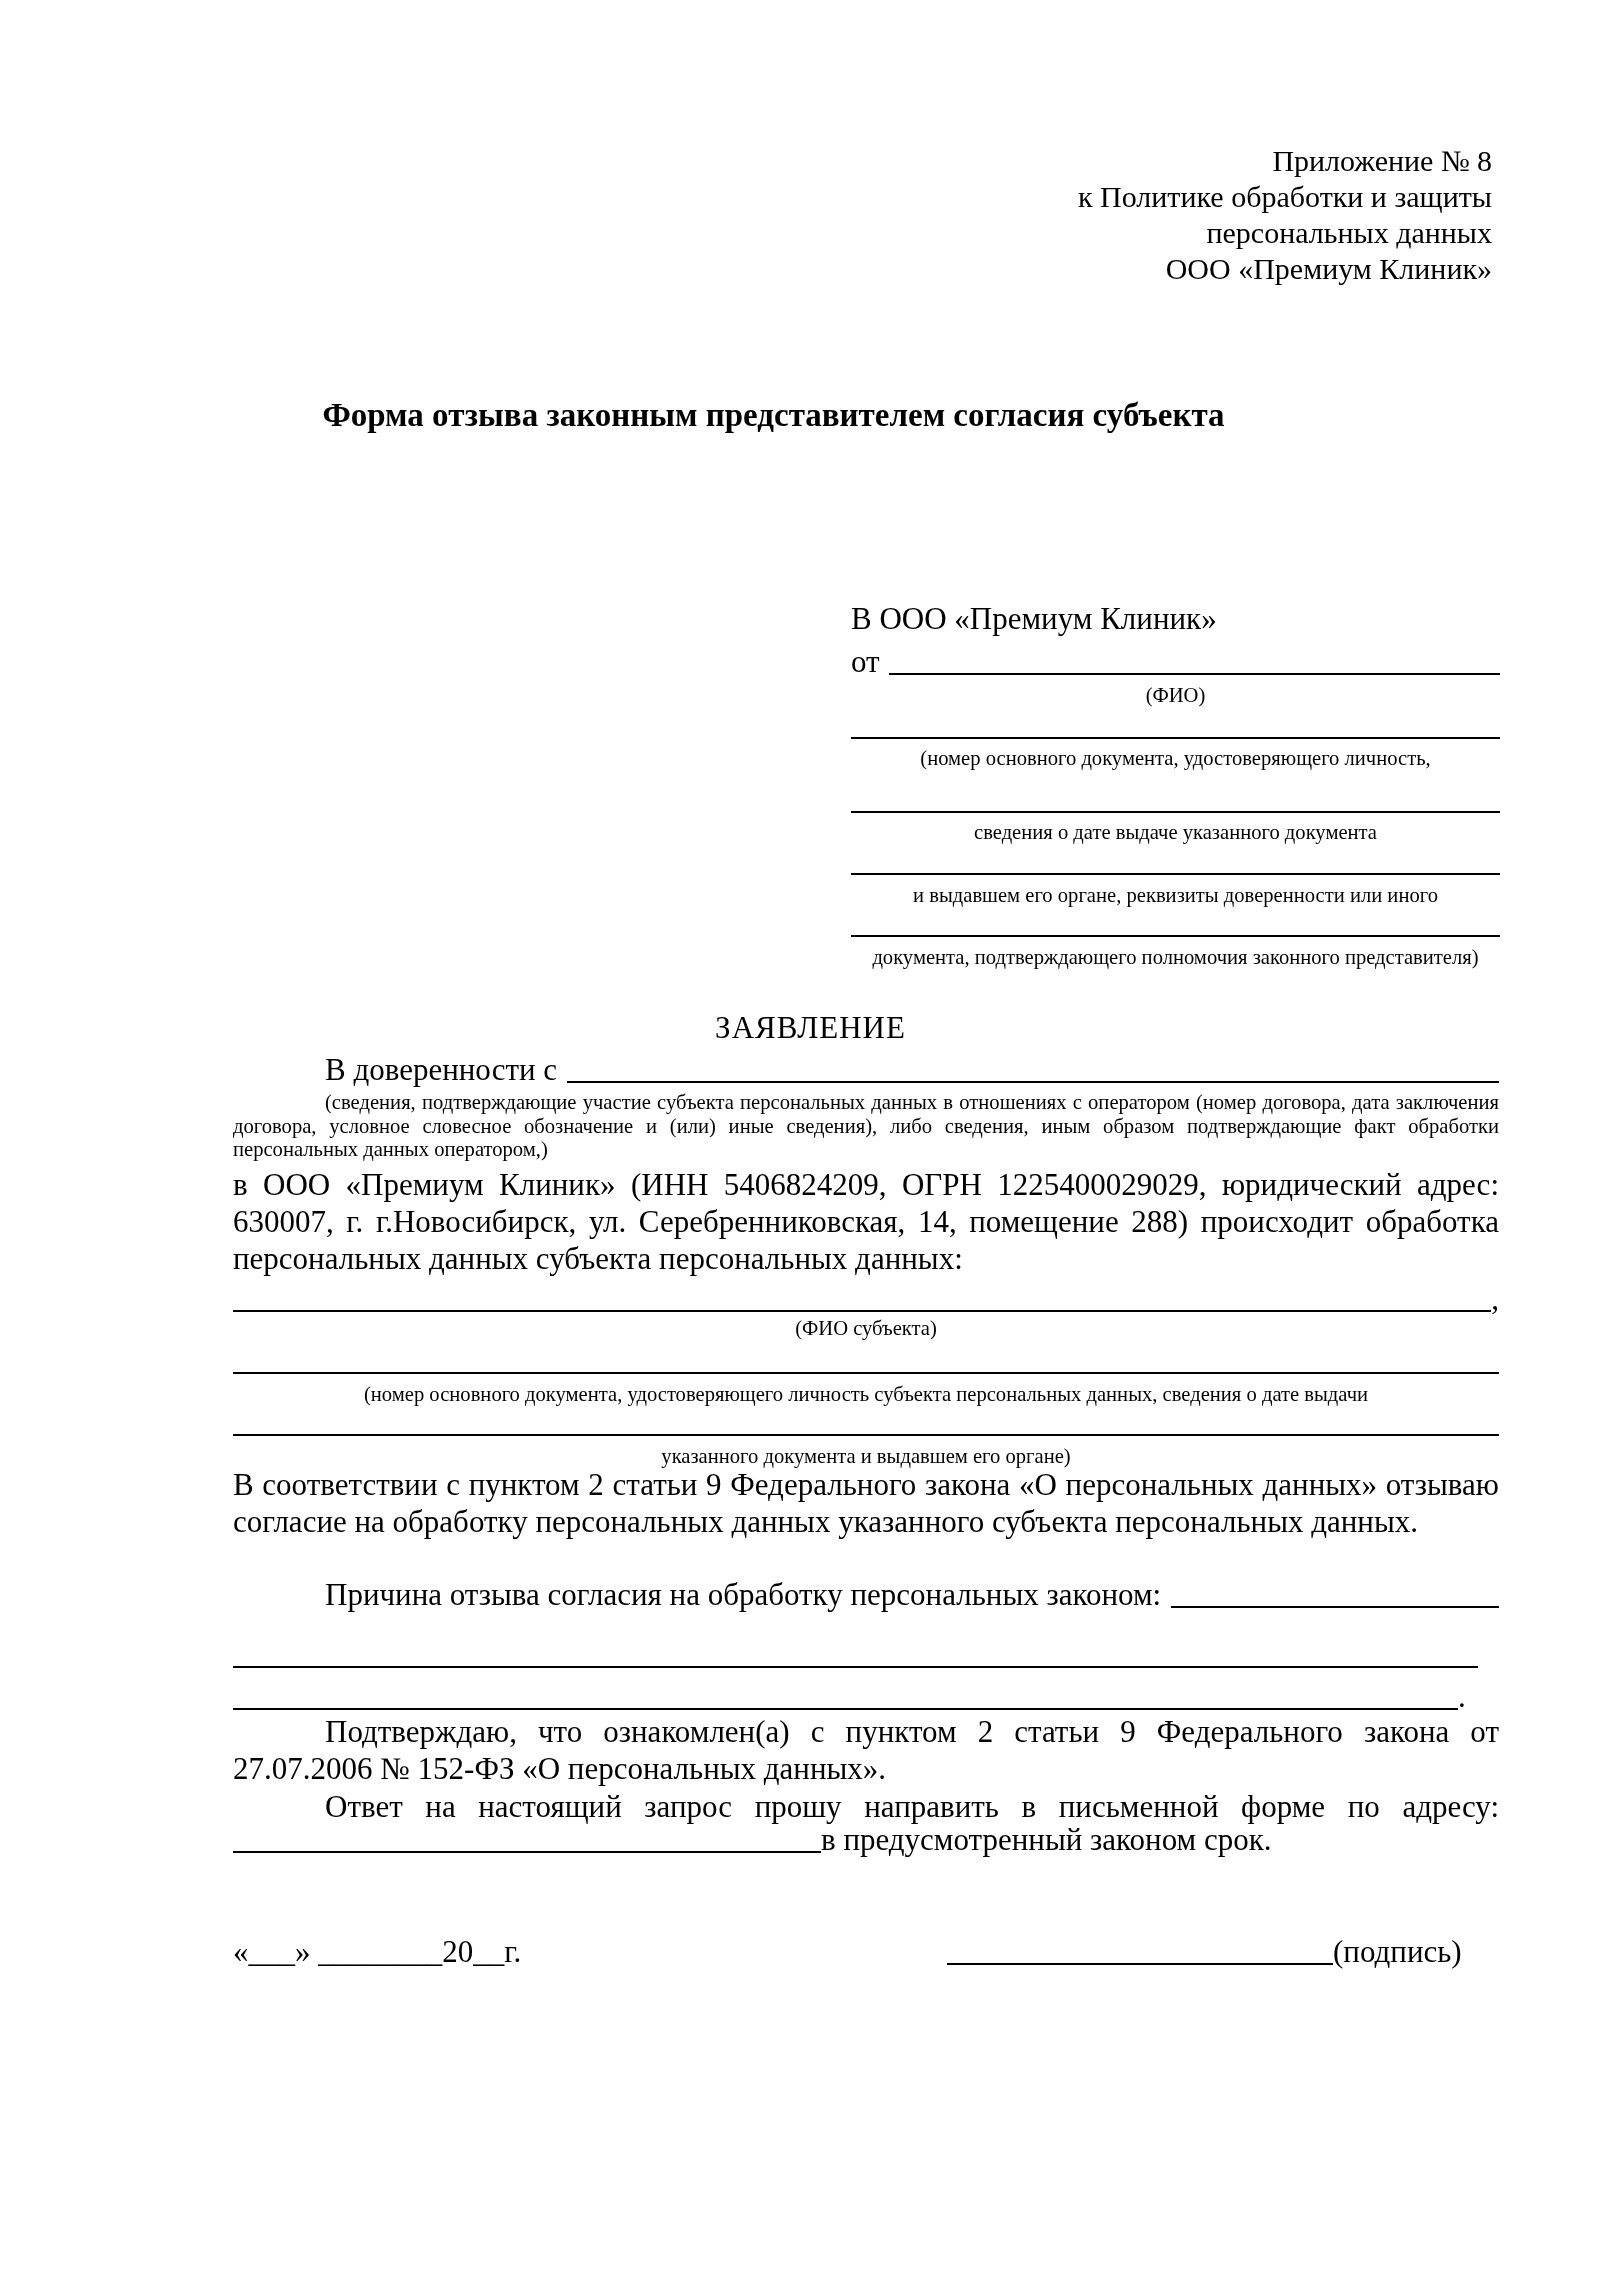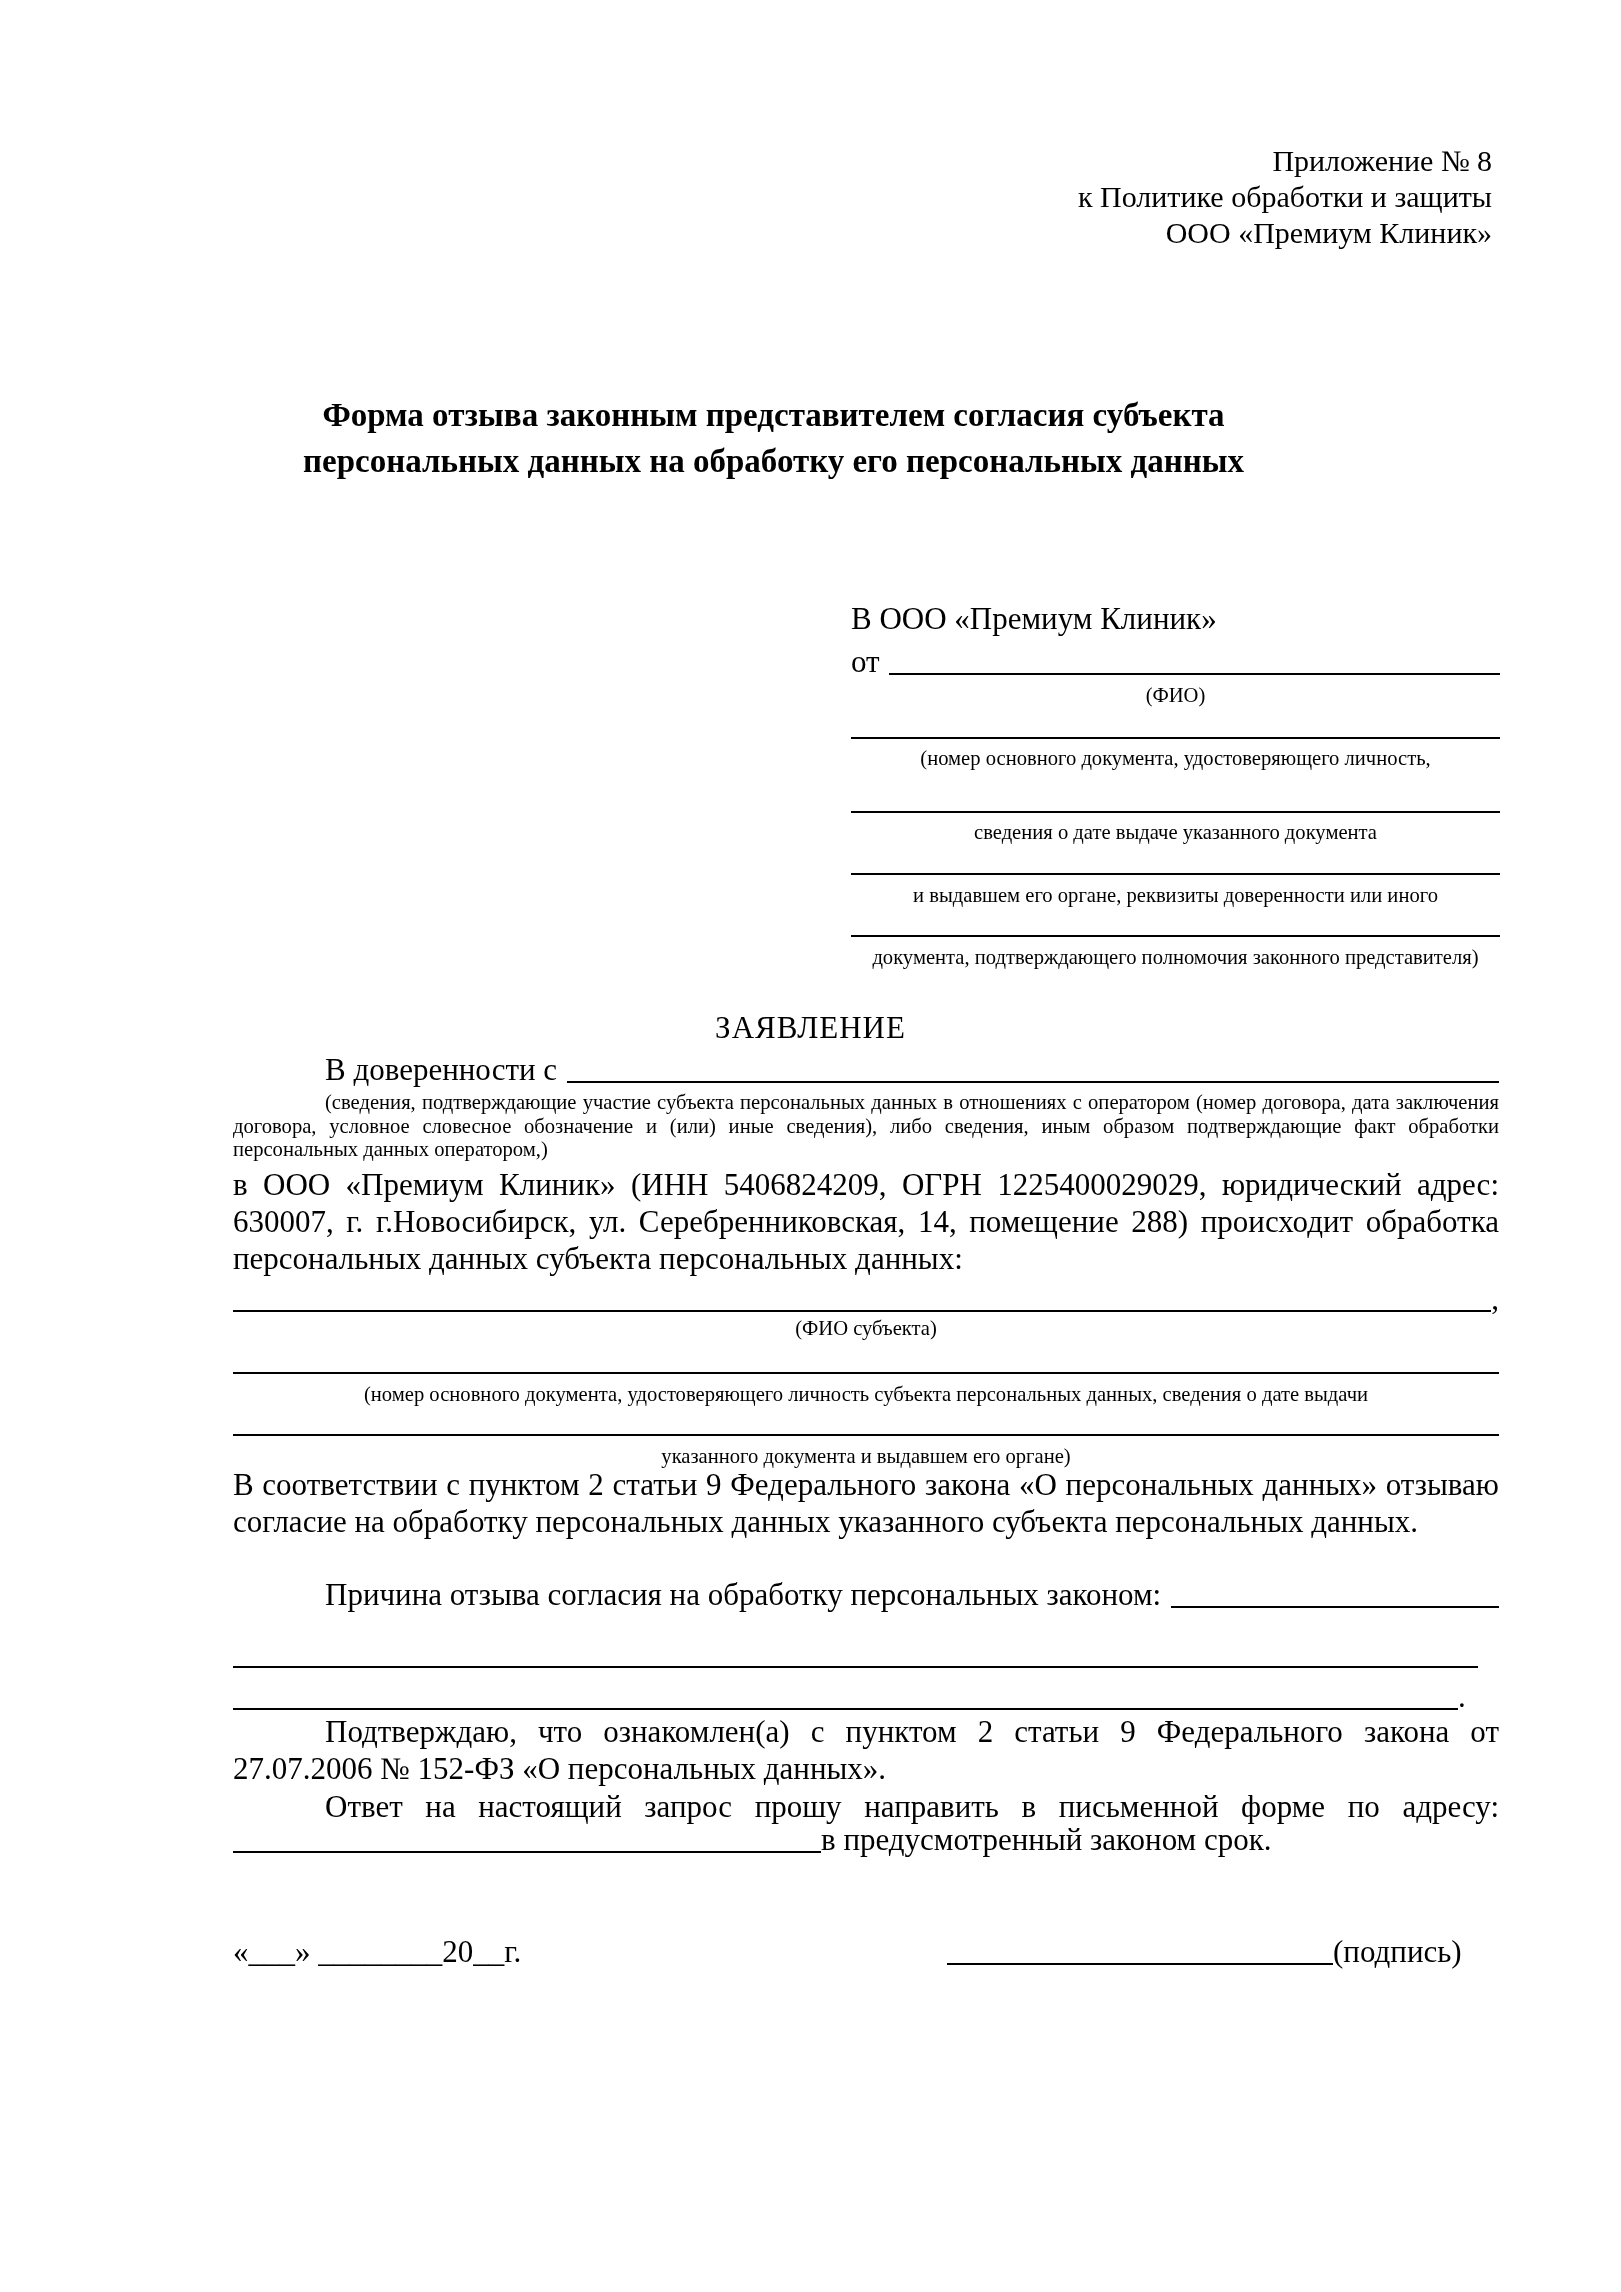--- a/index.html
+++ b/index.html
@@ -37,26 +37,26 @@
   .gap-row{left:233px;top:1678px;width:1266px;display:flex;align-items:flex-end;}
 </style>
 </head>
 <body>
 
 <div class="page">
 
   <div class="abs hdr-right">
     <div>Приложение № 8</div>
     <div>к Политике обработки и защиты</div>
+    <div>персональных данных</div>
     <div>ООО «Премиум Клиник»</div>
   </div>
 
   <div class="abs title">
     <div>Форма отзыва законным представителем согласия субъекта</div>
-    <div>персональных данных на обработку его персональных данных</div>
   </div>
 
   <div class="abs addr-to body-text">В ООО «Премиум Клиник»</div>
 
   <div class="abs addr-from body-text">
     <span>от</span>
     <div class="fill-line sp"></div>
   </div>
   <div class="abs l-addr center small-text" style="top:684px;">(ФИО)</div>
 

